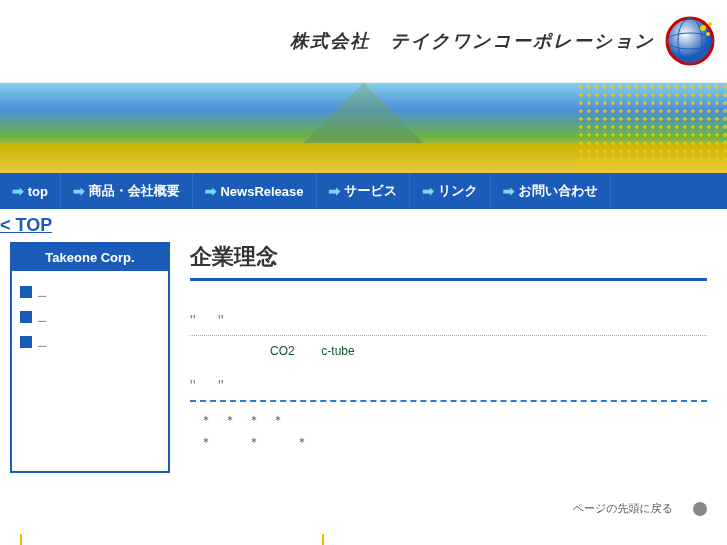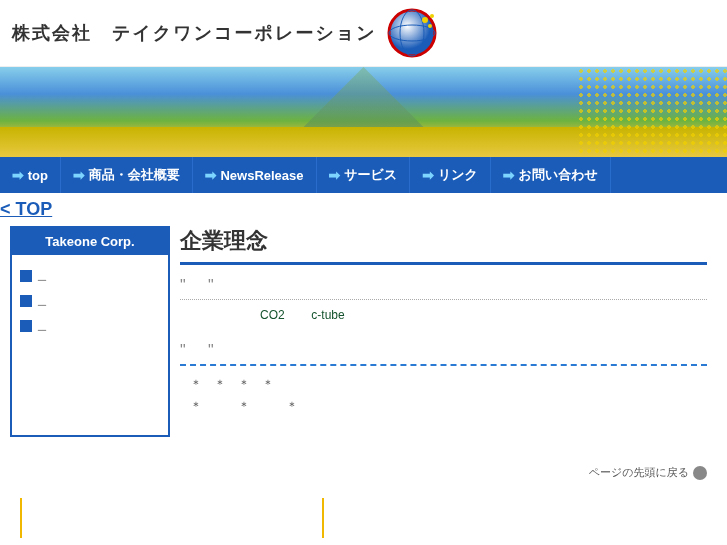--- a/index.html
+++ b/index.html
@@ -2,24 +2,25 @@
 <html><head>
   <meta charset="utf-8">
   <style>
     * { margin: 0; padding: 0; box-sizing: border-box; }
     body { font-family: 'MS Gothic', 'Meiryo', sans-serif; background: #fff; width: 727px; overflow-x: hidden; }
 
     
     .header {
       background: #fff;
       display: flex;
-      justify-content: flex-start;
+      justify-content: flex-end;
       align-items: center;
-      padding: 8px 12px;
+      padding: 16px 12px;
       border-bottom: 1px solid #eee;
+      font-style: italic;
     }
     .header-title {
       font-size: 18px;
       font-weight: bold;
       color: #333;
       margin-right: 10px;
       letter-spacing: 2px;
     }
 
     
@@ -95,21 +96,21 @@
     .breadcrumb a {
       color: #1a5cb8;
       text-decoration: none;
       font-weight: bold;
     }
 
     
     .main-layout {
       display: flex;
       padding: 0 10px 20px 10px;
-      gap: 0;
+      gap: 10px;
     }
 
     
     .sidebar {
       width: 160px;
       flex-shrink: 0;
       border: 2px solid #1a5cb8;
     }
     .sidebar-title {
       background: #1a5cb8;
@@ -143,21 +144,21 @@
     .content {
       flex: 1;
       padding: 0 10px;
     }
     .content-title {
       font-size: 22px;
       font-weight: bold;
       color: #333;
       border-bottom: 3px solid #1a5cb8;
       padding-bottom: 6px;
-      margin-bottom: 12px;
+      margin-bottom: 32px;
     }
 
     .section-block {
       margin-bottom: 20px;
     }
     .quote-marks {
       color: #888;
       font-size: 16px;
       margin-bottom: 2px;
     }
@@ -183,21 +184,21 @@
 
     
     .back-to-top {
       text-align: right;
       font-size: 11px;
       color: #555;
       padding: 8px 20px;
       display: flex;
       align-items: center;
       justify-content: flex-end;
-      gap: 4px;
+      gap: 20px;
     }
     .back-to-top-icon {
       width: 14px;
       height: 14px;
       border-radius: 50%;
       background: #888;
       display: inline-block;
     }
 
     

